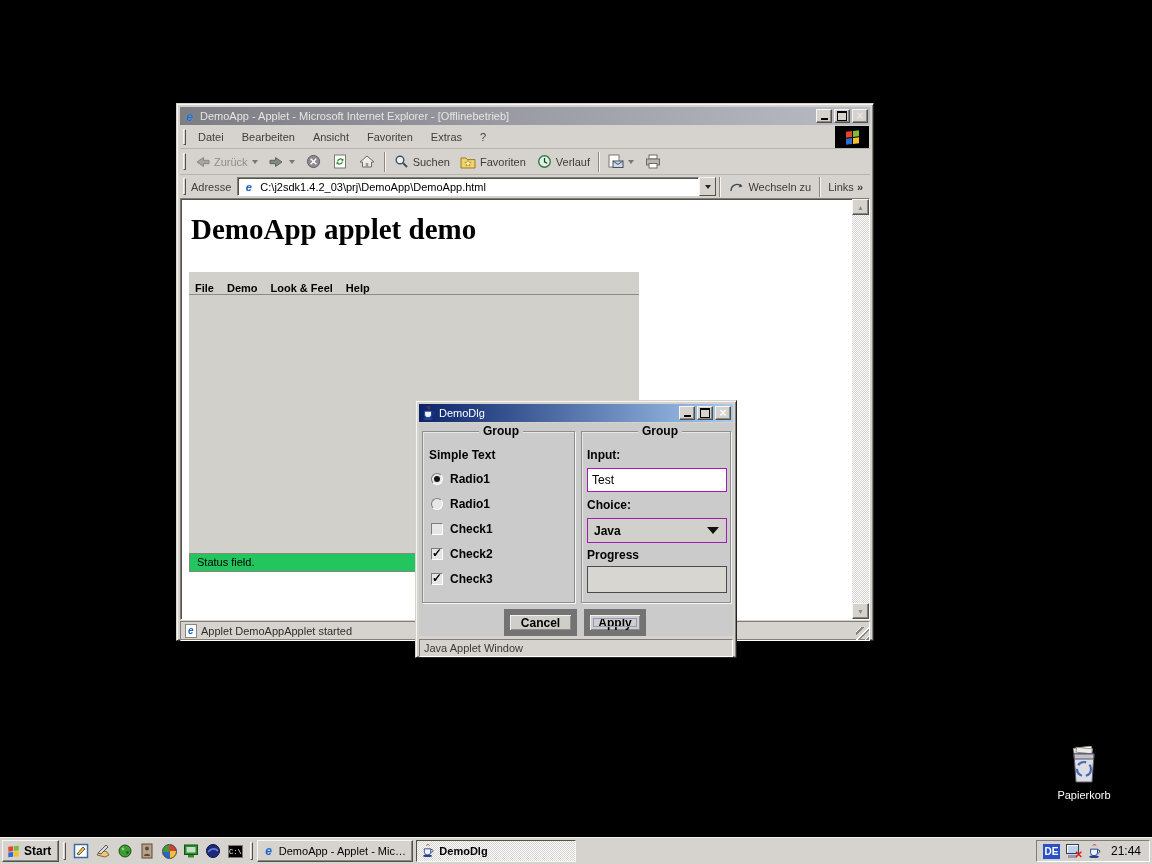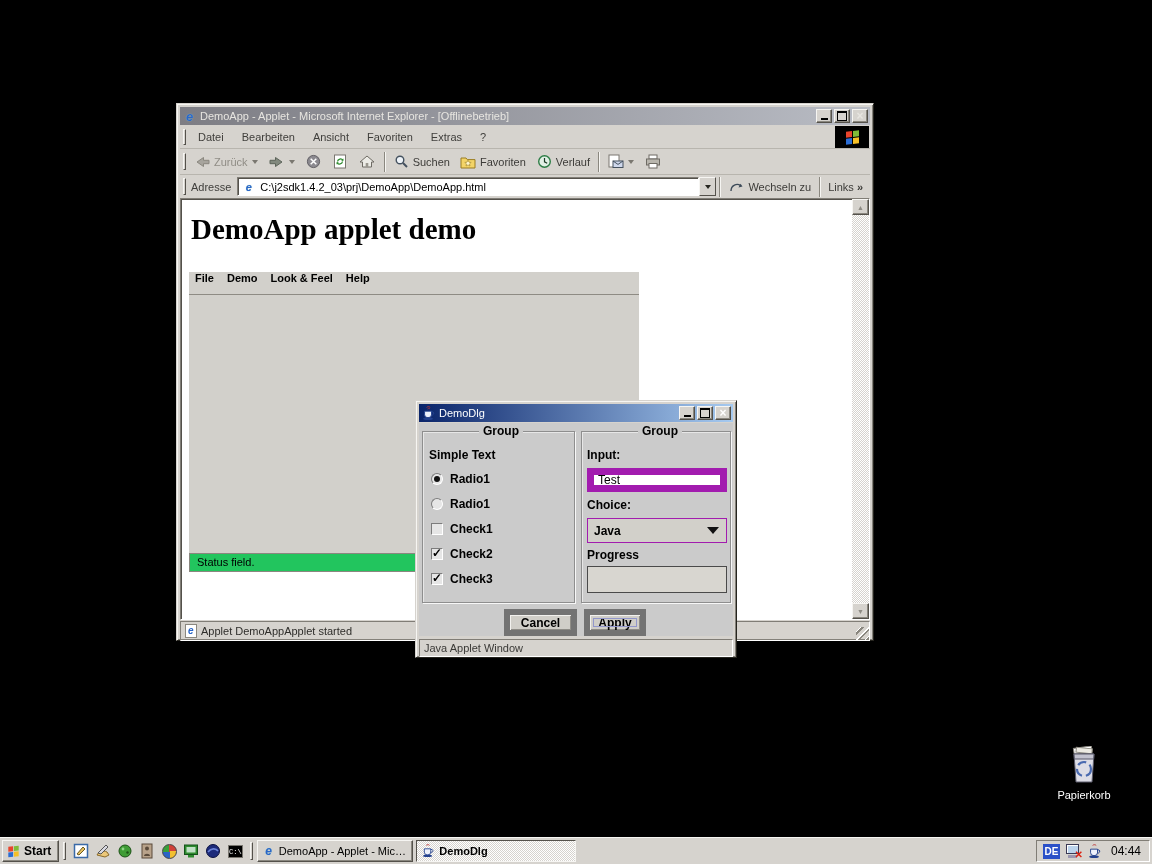--- a/index.html
+++ b/index.html
@@ -41,21 +41,21 @@
   .addr-label { padding:0 6px 0 2px; color:#3f3e3b; }
   .addr-input { flex:1; height:19px; background:#fff; display:flex; align-items:center; gap:4px; padding-left:3px;
                 border:1px solid; border-color:#807d76 #fff #fff #807d76; box-shadow:inset 1px 1px 0 #54514b; }
   .addr-input .txt { white-space:nowrap; overflow:hidden; }
   .addr-drop { width:17px; height:19px; background:#d6d3ce; display:flex; align-items:center; justify-content:center;
                border:1px solid; border-color:#f6f5f2 #54514b #54514b #f6f5f2; }
   .content { position:relative; height:422px; background:#fff; border:1px solid; border-color:#807d76 #fff #fff #807d76;
              box-shadow:inset 1px 1px 0 #54514b; overflow:hidden; }
   .page-heading { position:absolute; left:10px; top:14px; font-family:"Liberation Serif", serif; font-weight:bold; font-size:29px; }
   .applet { position:absolute; left:8px; top:73px; width:450px; height:300px; background:#d2d0cb; display:flex; flex-direction:column; }
-  .applet-menubar { height:23px; display:flex; align-items:flex-start; padding-left:6px; gap:0; border-bottom:1px solid #8e8b84; }
+  .applet-menubar { height:23px; display:flex; align-items:flex-end; padding-left:6px; gap:0; border-bottom:1px solid #8e8b84; }
   .applet-menu-item { font-weight:bold; padding:0 10px 0 0; margin-right:3px; }
   .applet-body { flex:1; }
   .applet-status { height:19px; border:1px solid #8a877f; background:#22c55e; line-height:17px; padding-left:7px; }
   .vscroll { position:absolute; top:0; right:0; width:17px; height:100%; background:repeating-conic-gradient(#fff 0 25%, #d6d3ce 0 50%) 0 0/2px 2px; }
   .sbtn { position:absolute; left:0; width:17px; height:16px; background:#d6d3ce; border:1px solid; border-color:#f6f5f2 #54514b #54514b #f6f5f2;
           box-shadow:inset -1px -1px 0 #8a877f; display:flex; align-items:center; justify-content:center; color:#8e8b84; font-size:7px; }
   .sbtn.up { top:0; } .sbtn.down { bottom:0; }
   .sbtn.up::before{content:"▲";} .sbtn.down::before{content:"▼";}
   .ie-statusbar { height:20px; margin-top:1px; display:flex; gap:2px; }
   .status-panel { border:1px solid; border-color:#807d76 #fff #fff #807d76; display:flex; align-items:center; gap:4px; padding:0 4px; color:#2e2d2a; }
@@ -73,21 +73,21 @@
   .dialog { position:absolute; left:415px; top:400px; width:322px; height:258px; z-index:30; }
   .dlg-body { position:relative; height:213px; background:#cbcbcb; font-size:12px; }
   .groupbox { position:absolute; border:1px solid #8e8e8e; box-shadow:1px 1px 0 rgba(255,255,255,.85), inset 1px 1px 0 rgba(255,255,255,.55); }
   .groupbox > .gtitle { position:absolute; top:-8px; left:8px; background:#cbcbcb; padding:0 4px; font-weight:bold;margin-left:48px; }
   .blabel { position:absolute; font-weight:bold; }
   .ctl-row { position:absolute; display:flex; align-items:center; gap:7px; font-weight:bold; }
   .radio { width:12px; height:12px; border-radius:50%; background:#e6e6e6; border:1px solid; border-color:#7c7c7c #fff #fff #7c7c7c; position:relative; flex:none; }
   .radio.selected::after { content:""; position:absolute; left:2px; top:2px; width:6px; height:6px; border-radius:50%; background:#111; }
   .checkbox { width:12px; height:12px; background:#e6e6e6; border:1px solid; border-color:#7c7c7c #fff #fff #7c7c7c; position:relative; flex:none; }
   .checkbox.checked::after { content:"✓"; position:absolute; left:0px; top:-3px; font-weight:bold; font-size:12px; color:#000; }
-  .textfield { position:absolute; background:#fff; border:7px solid #a21caf; font:12px "Liberation Sans",sans-serif; padding:0 4px; }
+  .textfield { position:absolute; background:#fff; border:1px solid #a21caf; font:12px "Liberation Sans",sans-serif; padding:0 4px; }
   .combobox { position:absolute; background:#d2d0ca; border:1px solid #a21caf; display:flex; align-items:center; font-weight:bold; padding-left:6px; }
   .combo-arrow { position:absolute; right:7px; width:0; height:0; border-left:6px solid transparent; border-right:6px solid transparent; border-top:7px solid #111; }
   .progress { position:absolute; border:1px solid #4a4a4a; background:#d8d6d0; overflow:hidden; }
   .progress .fill { height:100%; background:#9fa3cf; }
   .mbtn { position:absolute; background:#d0cec8; border:6px solid #737373; box-shadow:inset 1px 1px 0 #f2f1ee, inset -1px -1px 0 #8f8d87;
           display:flex; align-items:center; justify-content:center; font-weight:bold; font-size:12px; }
   .mbtn.focused::after { content:""; position:absolute; inset:3px; border:1px solid #9297cb; }
   .warnbar { height:18px; margin-top:3px; border:1px solid; border-color:#807d76 #fff #fff #807d76; background:#d6d3ce;
              line-height:16px; padding-left:4px; color:#3a3936; }
 
@@ -473,17 +473,17 @@
           <span class="x">✕</span>
       </span>
       <span class="js-cup">
         <svg width="15" height="15" viewBox="0 0 16 16">
             <path d="M6 1.5 c1.2-1 2.6-1 3.8 0" fill="none" stroke="#b33"></path>
             <path d="M3.8 5.5 h7.4 v3.8 a3.7 3.2 0 0 1 -7.4 0 Z" fill="#eef2fc" stroke="#23418e"></path>
             <path d="M11.2 6.3 h1.6 a1.6 1.6 0 0 1 -2 3" fill="none" stroke="#23418e"></path>
             <ellipse cx="7.5" cy="13.6" rx="5.2" ry="1.3" fill="#23418e"></ellipse>
           </svg>
       </span>
-      <span class="clock">04:44</span>
+      <span class="clock">21:44</span>
     </span>
   </div>
 
 </div>
 
 </body></html>

